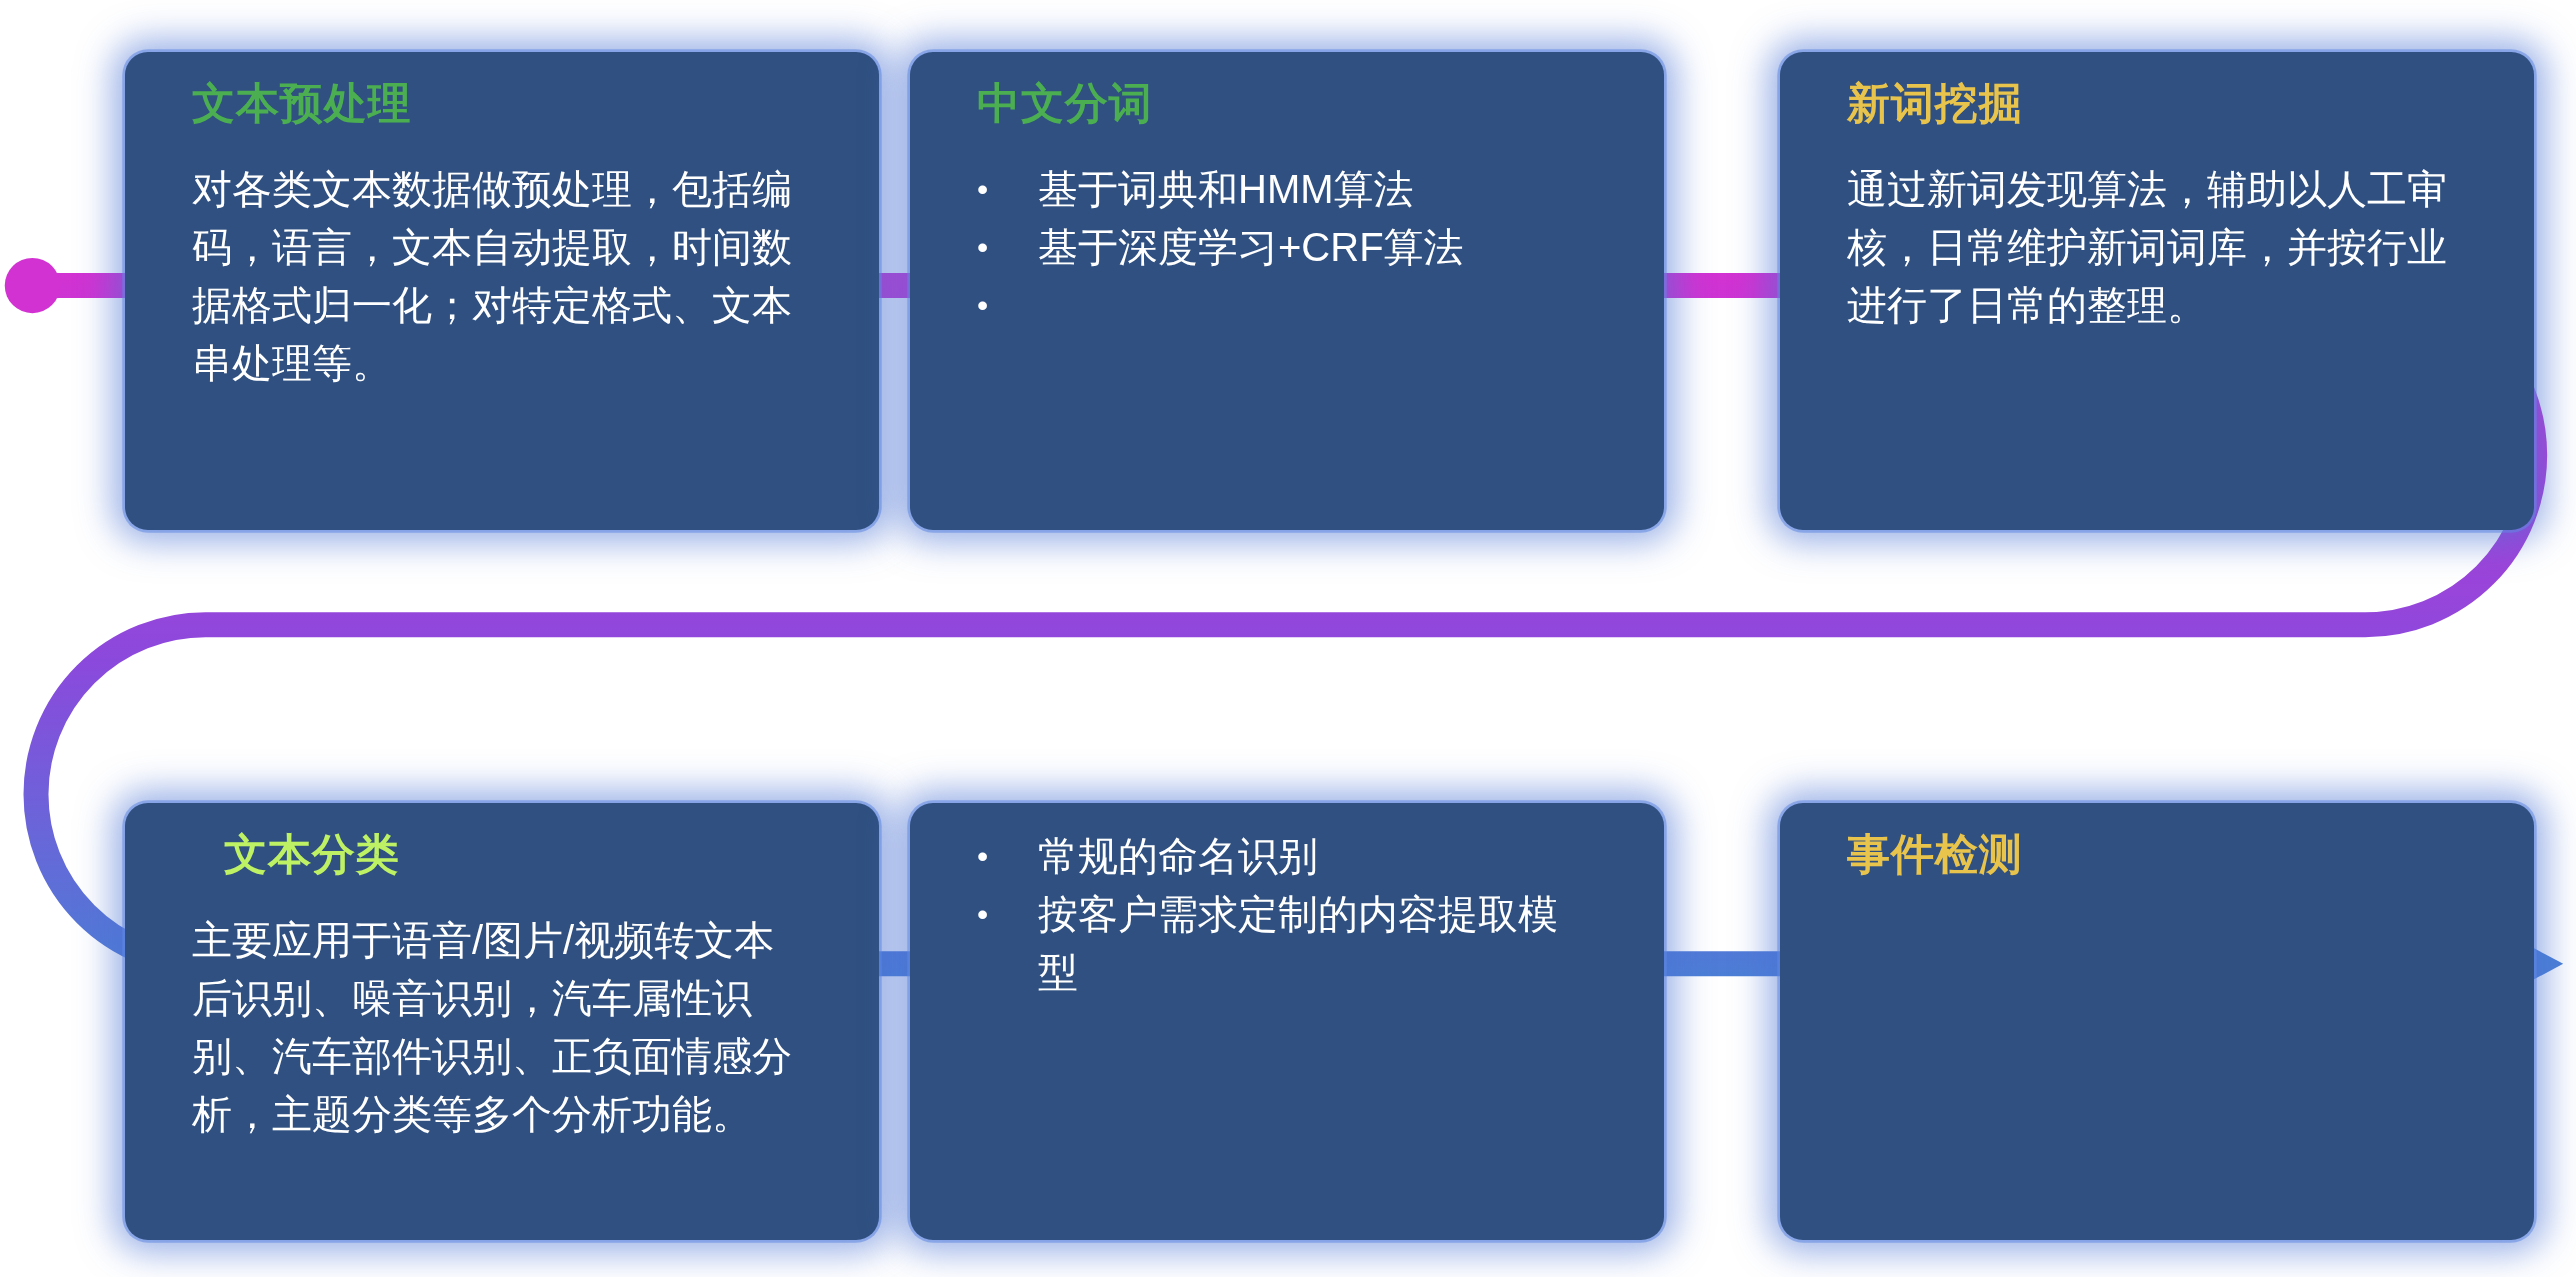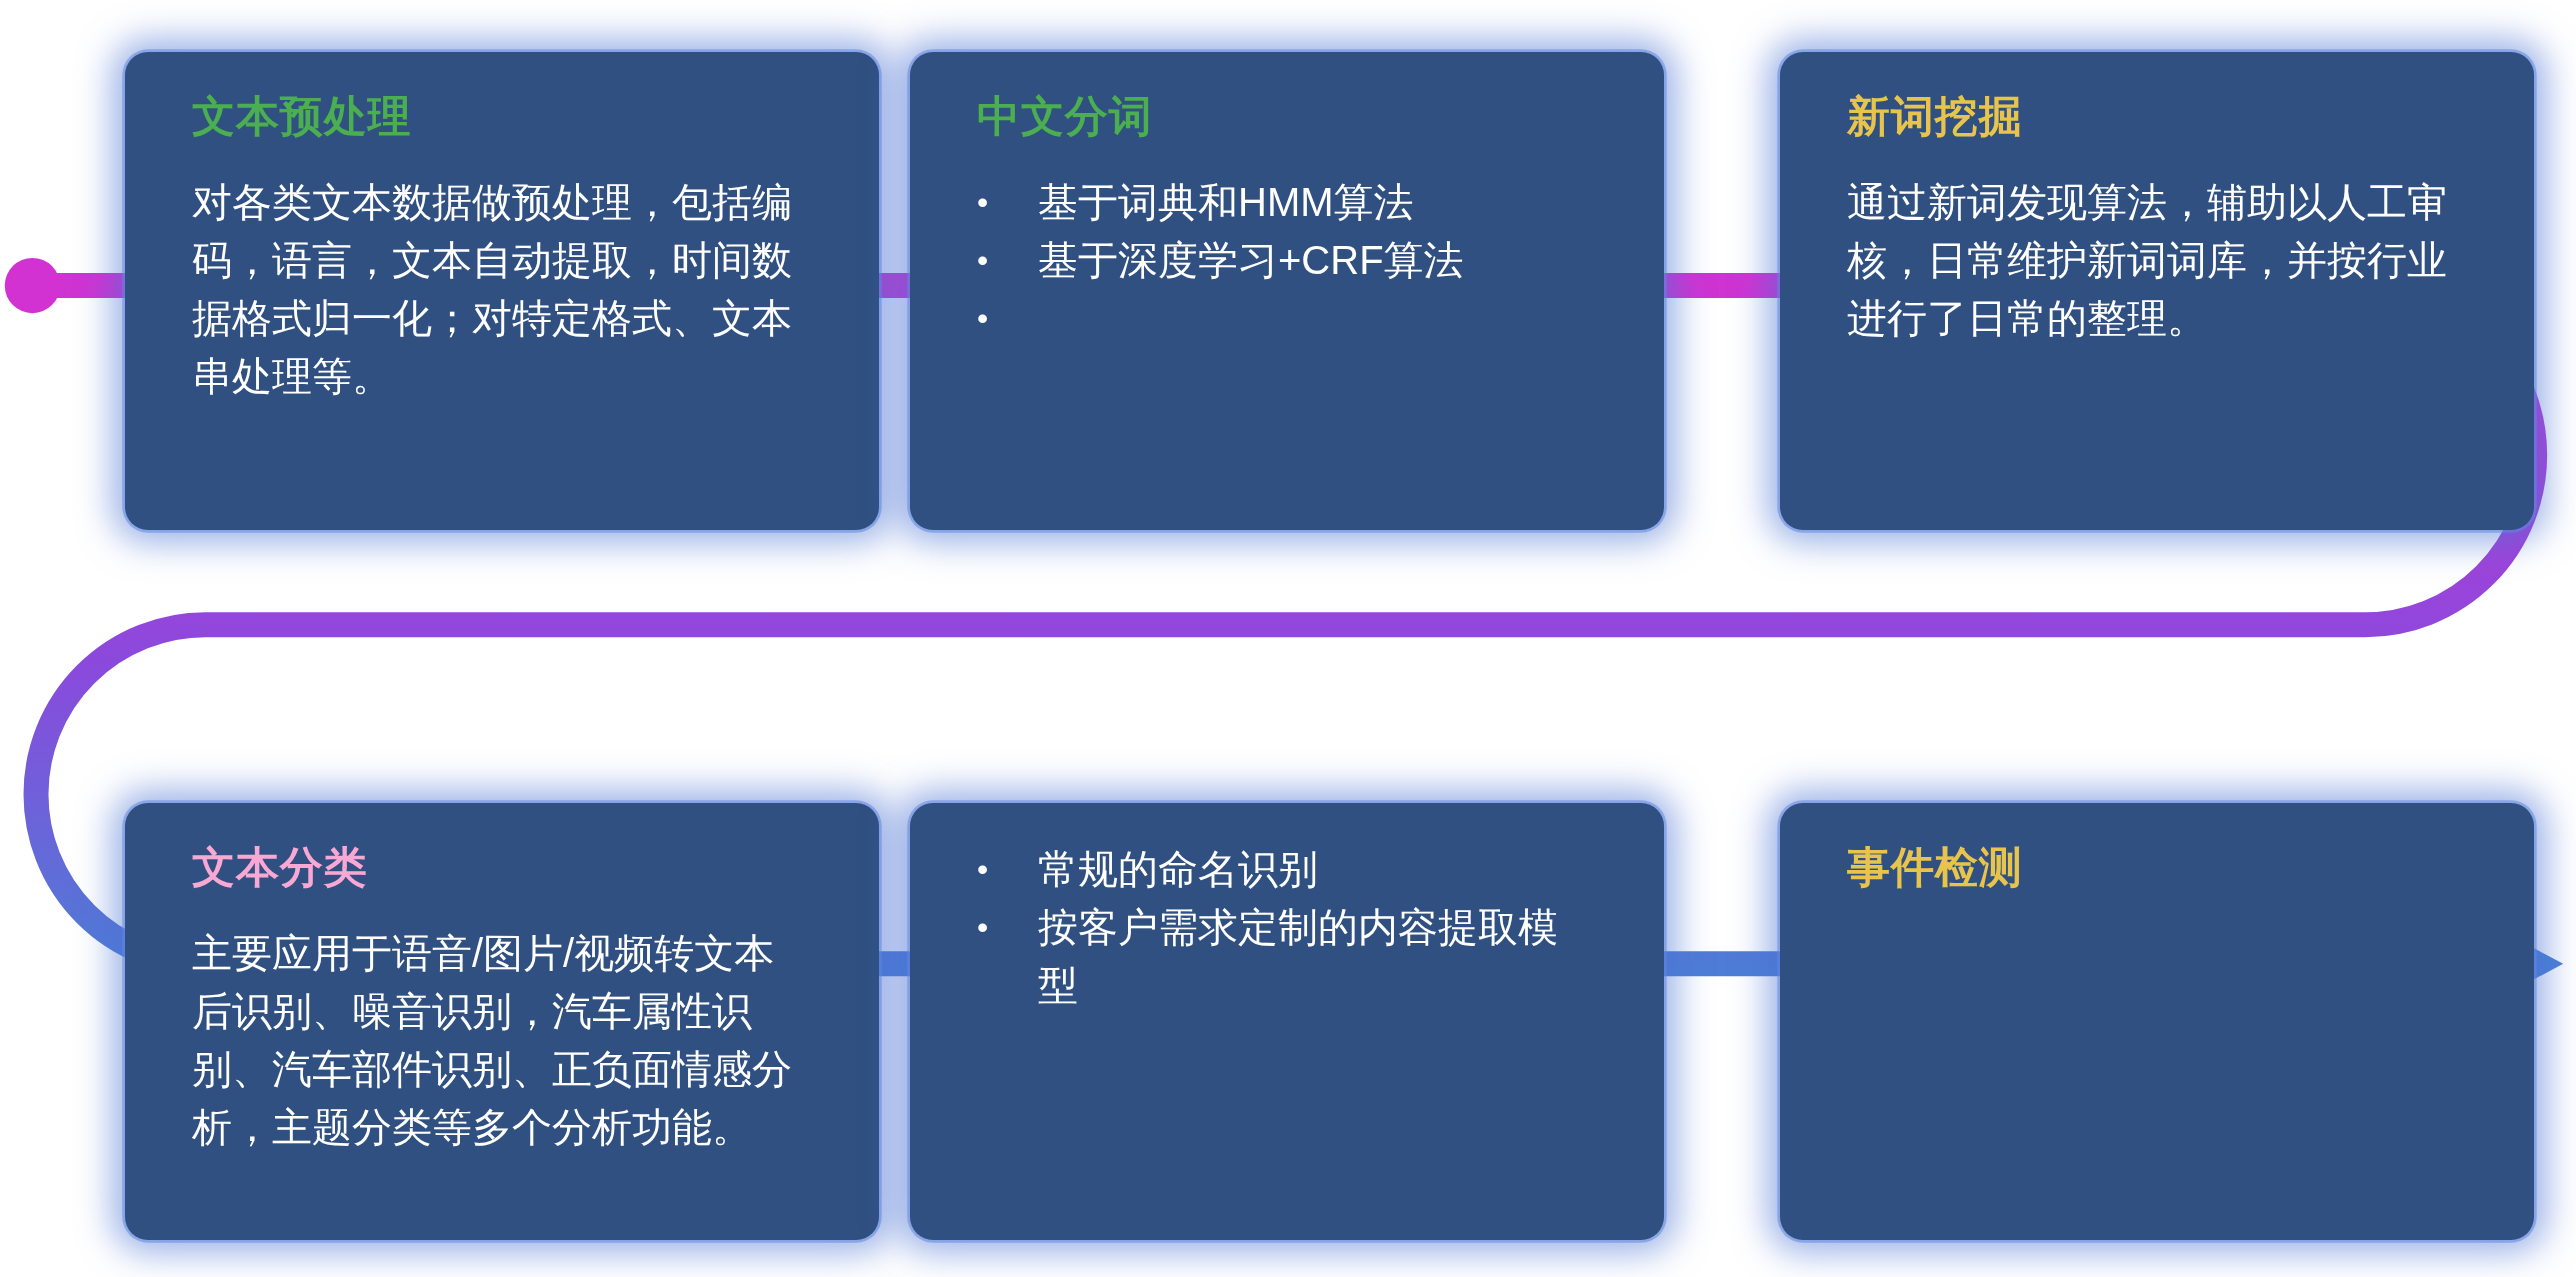--- a/index.html
+++ b/index.html
@@ -26,21 +26,21 @@
   .flow-svg{
     position:absolute;
     left:0;top:0;
     z-index:0;
   }
   .card{
     position:absolute;
     width:754px;
     background:var(--card-bg);
     border-radius:23px;
-    padding:37px 67px 27px 67px;
+    padding:24px 67px 27px 67px;
     z-index:2;
     box-shadow:0 0 0 2.7px rgba(96,136,226,.55), 0 0 34px 12.5px rgba(74,115,212,.55);
   }
   .row1{top:52px;height:478px;}
   .row2{top:803px;height:437px;}
   .col1{left:125px;}
   .col2{left:910px;}
   .col3{left:1780px;}
   .card-title{
     font-size:43px;
@@ -110,21 +110,21 @@
         </li>
       </ul>
   </section>
 
   <section class="card row1 col3">
     <h2 class="card-title" style="color: rgb(233, 196, 76);">新词挖掘</h2>
     <p class="card-body">通过新词发现算法，辅助以人工审核，日常维护新词词库，并按行业进行了日常的整理。</p>
   </section>
 
   <section class="card row2 col1">
-    <h2 class="card-title" style="color: #f9a8d4;">文本分类</h2>
+    <h2 class="card-title" style="color: #bef264; margin-left: 32px;">文本分类</h2>
     <p class="card-body">主要应用于语音/图片/视频转文本后识别、噪音识别，汽车属性识别、汽车部件识别、正负面情感分析，主题分类等多个分析功能。</p>
   </section>
 
   <section class="card row2 col2">
     <ul class="card-bullets">
         <li>
           <span class="dot">•</span>
           <span>常规的命名识别</span>
         </li>
         <li>

